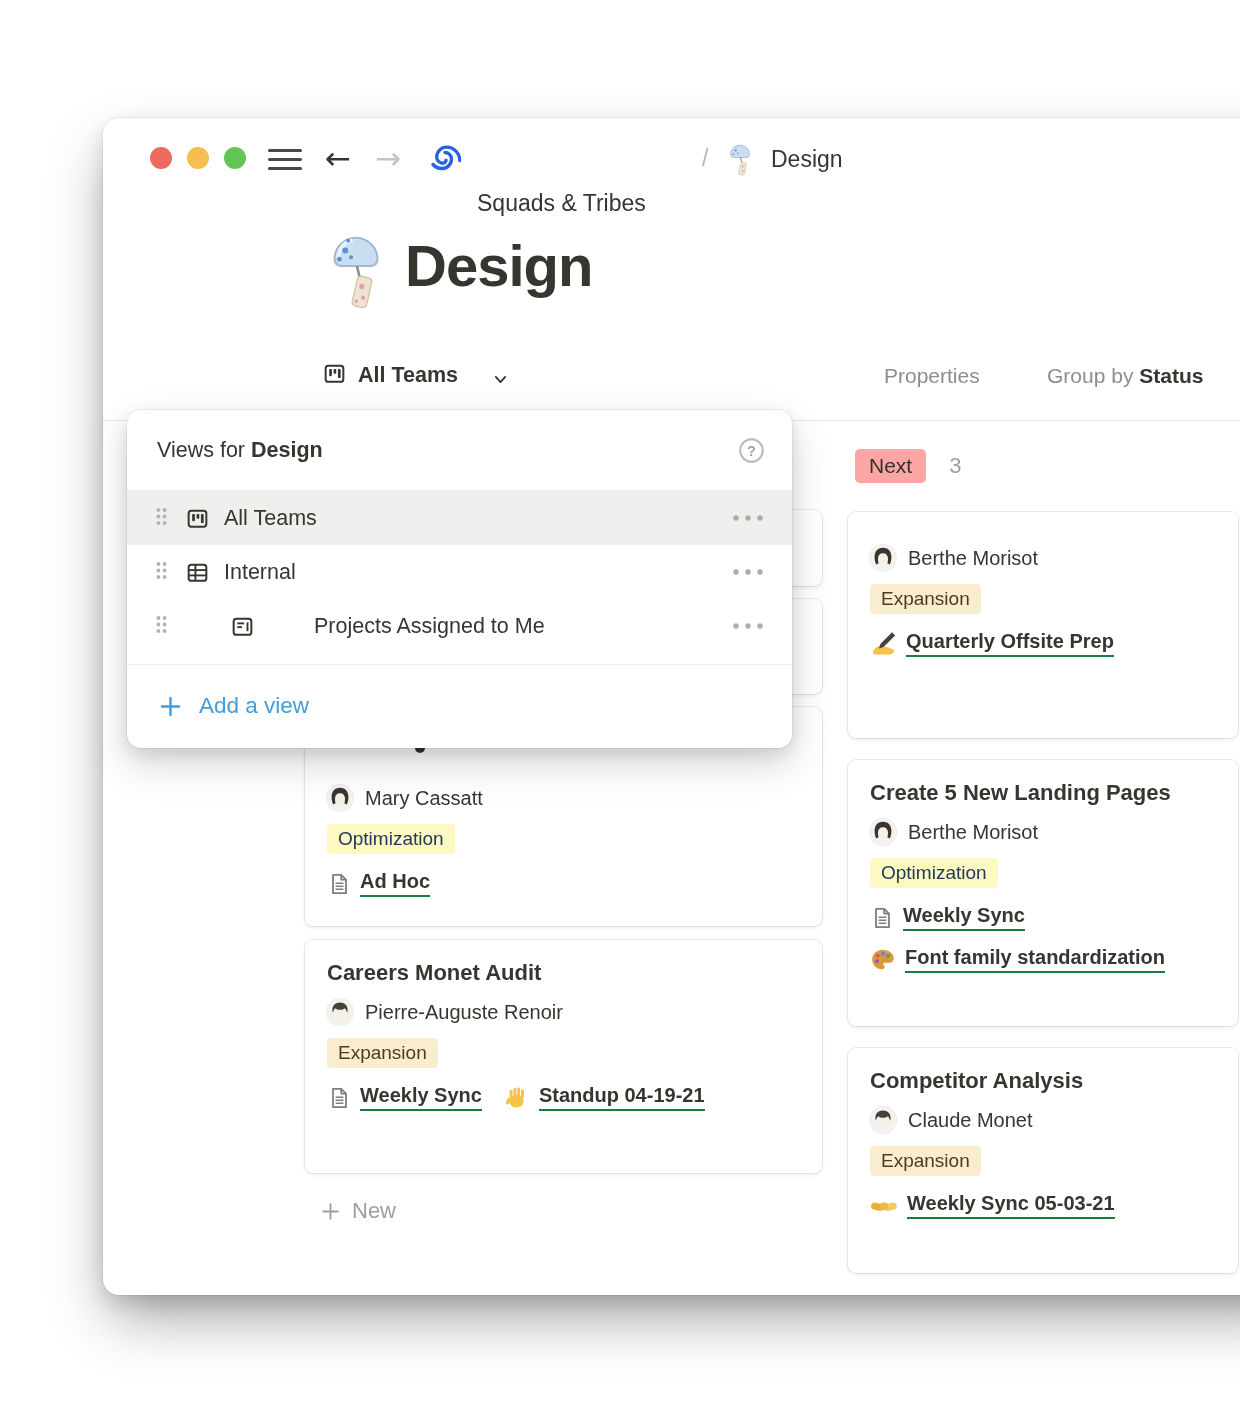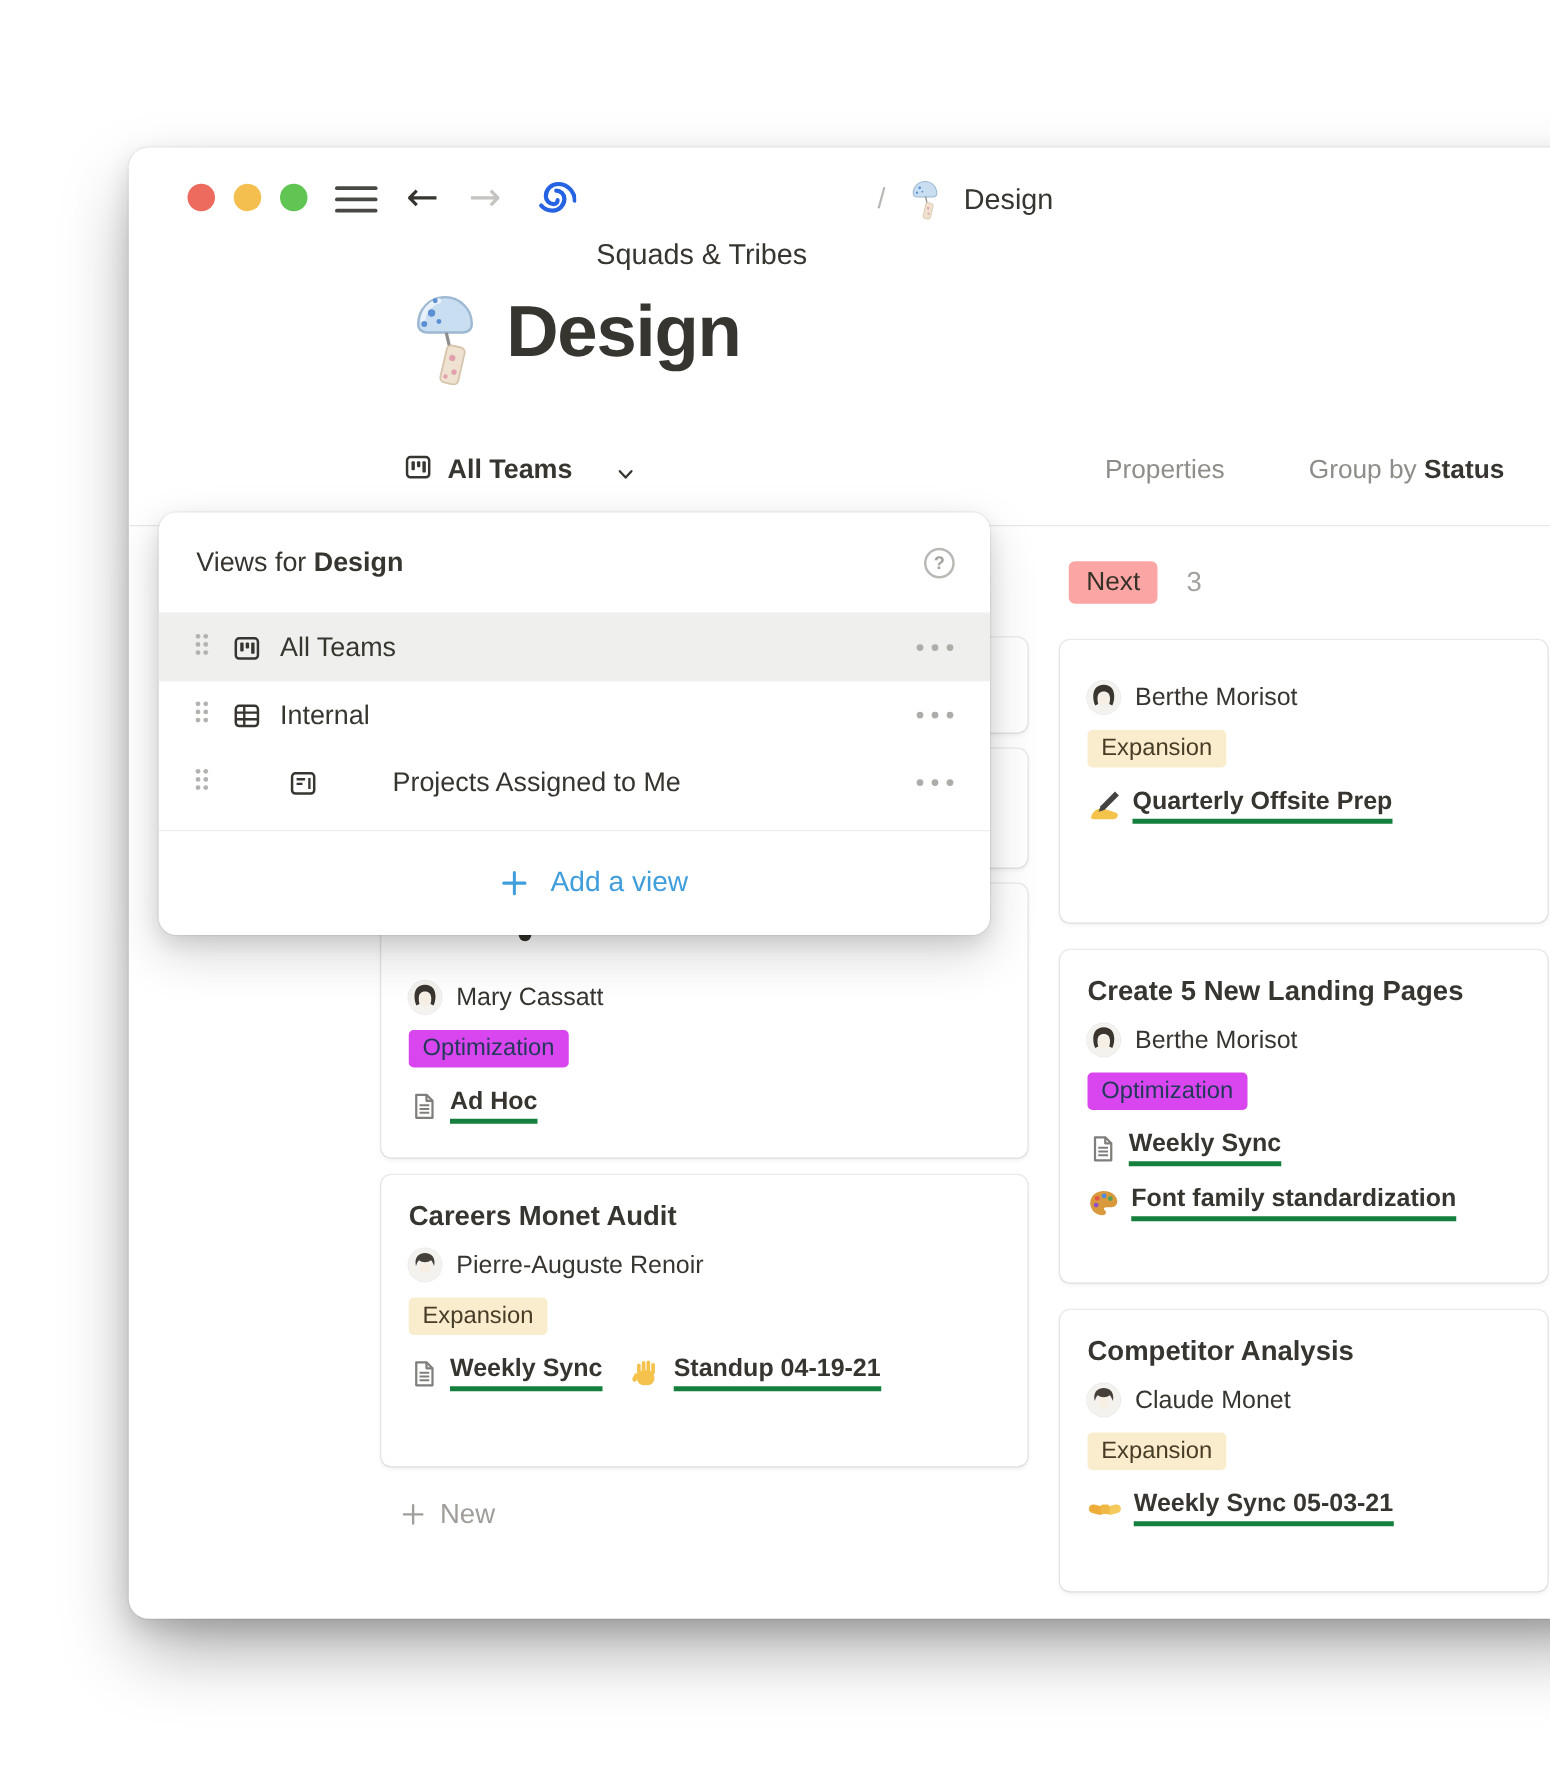--- a/index.html
+++ b/index.html
@@ -34,25 +34,25 @@
   .col-count { font-size:22px; color:#a3a19d; }
   .card { position:absolute; background:#fff; border-radius:8px; overflow:hidden;
     box-shadow:0 0 0 1px rgba(15,15,15,0.08), 0 2px 4px rgba(15,15,15,0.07); padding:20px 22px; }
   .card-title { font-size:22px; font-weight:600; color:#37352f; white-space:nowrap; margin-bottom:13px; }
   .person-row { display:flex; align-items:center; gap:12px; margin:13px 0; }
   .person-name { font-size:20px; color:#37352f; white-space:nowrap; }
   .avatar { width:26px; height:26px; border-radius:50%; box-shadow:0 0 0 1px rgba(0,0,0,0.08); flex:none; }
   .tag-row { margin:13px 0 14px; }
   .tag { display:inline-block; font-size:19px; padding:4px 11px; border-radius:4px; white-space:nowrap; }
   .tag-yellow { background:#faedcd; color:#473c28; }
-  .tag-blue { background:#d946ef; color:#22395a; }
+  .tag-blue { background:#fef9c3; color:#22395a; }
   .links-row { display:flex; align-items:center; gap:22px; margin-top:16px; }
   .page-link { display:flex; align-items:center; gap:9px; white-space:nowrap; }
   .page-link .lbl { font-size:20px; font-weight:600; color:#37352f;
-    border-bottom:4px solid #15803d; padding-bottom:2px; }
+    border-bottom:2px solid #15803d; padding-bottom:2px; }
   .new-row { display:flex; align-items:center; gap:11px; color:#a09e9a; font-size:22px; }
 
   
   .descender { position:absolute; left:312px; top:622px; width:10px; height:13px;
     background:#34312b; border-radius:5px; z-index:2; }
 
   
   .popup { position:absolute; left:24px; top:292px; width:665px; height:338px; background:#fff;
     border-radius:14px; z-index:5;
     box-shadow:0 0 0 1px rgba(0,0,0,0.05), 0 6px 16px rgba(0,0,0,0.10), 0 16px 40px rgba(0,0,0,0.16); }
@@ -61,21 +61,21 @@
   .popup-heading { font-size:21.5px; color:#37352f; }
   .popup-heading b { font-weight:700; }
   .popup-divider { position:absolute; left:0; width:100%; height:1px; background:#ededeb; }
   .popup-row { position:absolute; left:0; width:100%; height:54px; display:flex; align-items:center;
     padding:0 26px 0 28px; }
   .popup-row.selected { background:#efefed; }
   .popup-row .drag { flex:none; margin-right:17px; }
   .popup-row .vicon { flex:none; margin-right:14px; display:flex; }
   .popup-row .vlabel { font-size:21.5px; font-weight:500; color:#37352f; flex:1; white-space:nowrap; }
   .addview-row { position:absolute; left:0; top:254px; width:100%; height:84px;
-    display:flex; align-items:center; gap:17px; padding-left:32px;justify-content:center; }
+    display:flex; align-items:center; gap:17px; padding-left:32px; }
   .addview-label { font-size:22.5px; color:#3f9edb; font-weight:500; }
 </style>
 </head>
 <body>
 
 <div class="window">
 
   <div class="abs tl" style="left:47px; top:29px; background:#ed6a5e;"></div>
   <div class="abs tl" style="left:84px; top:29px; background:#f4bf4f;"></div>
   <div class="abs tl" style="left:121px; top:29px; background:#61c554;"></div>

